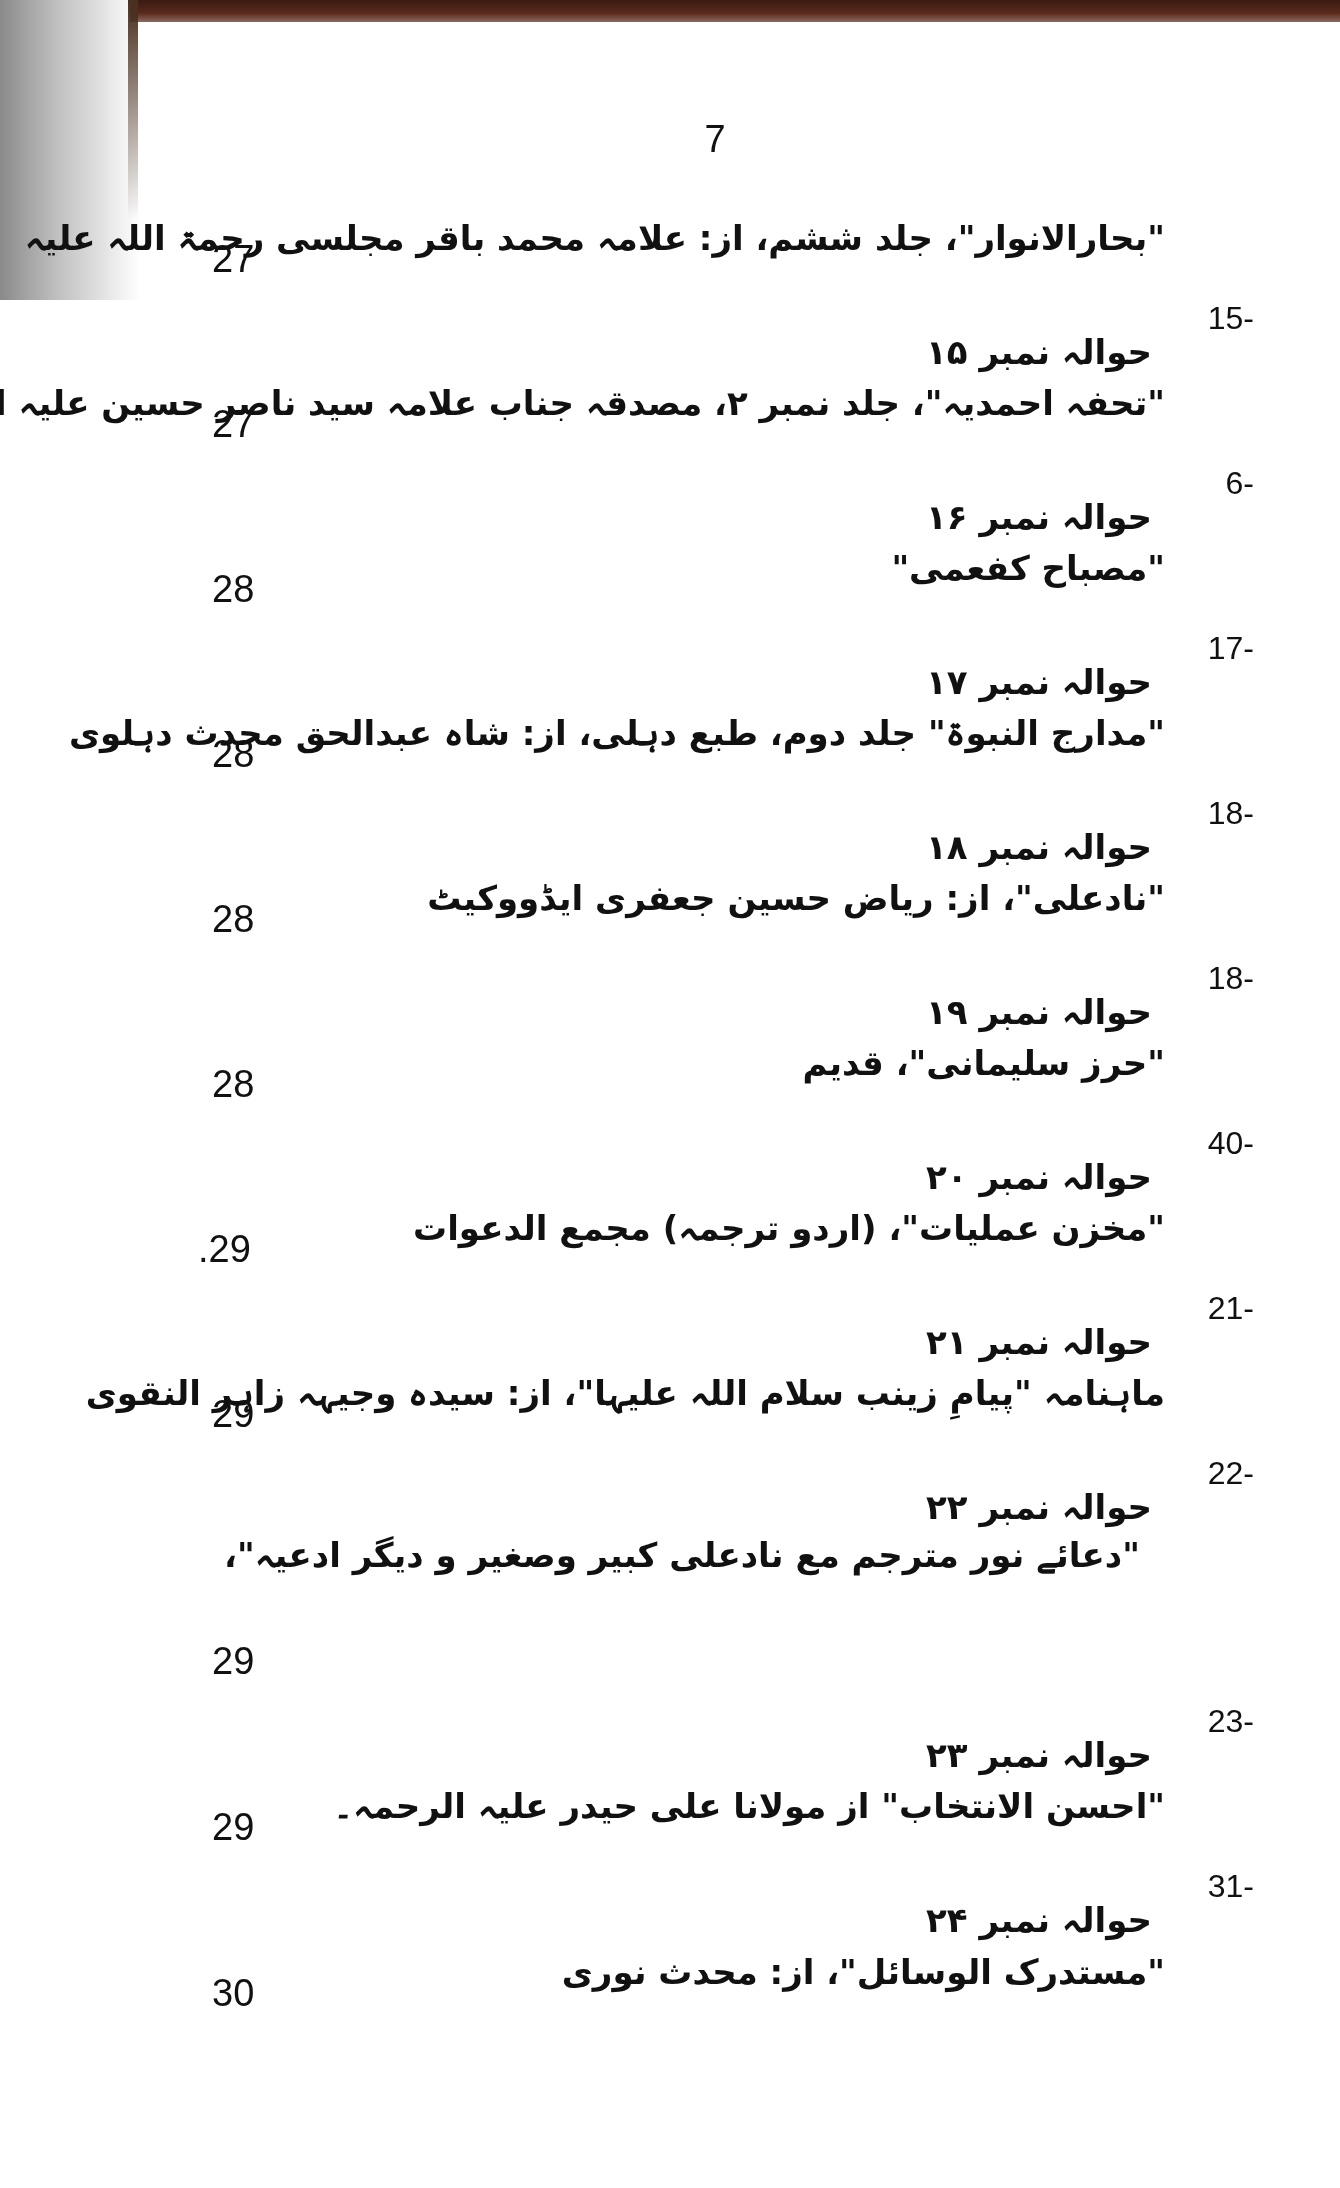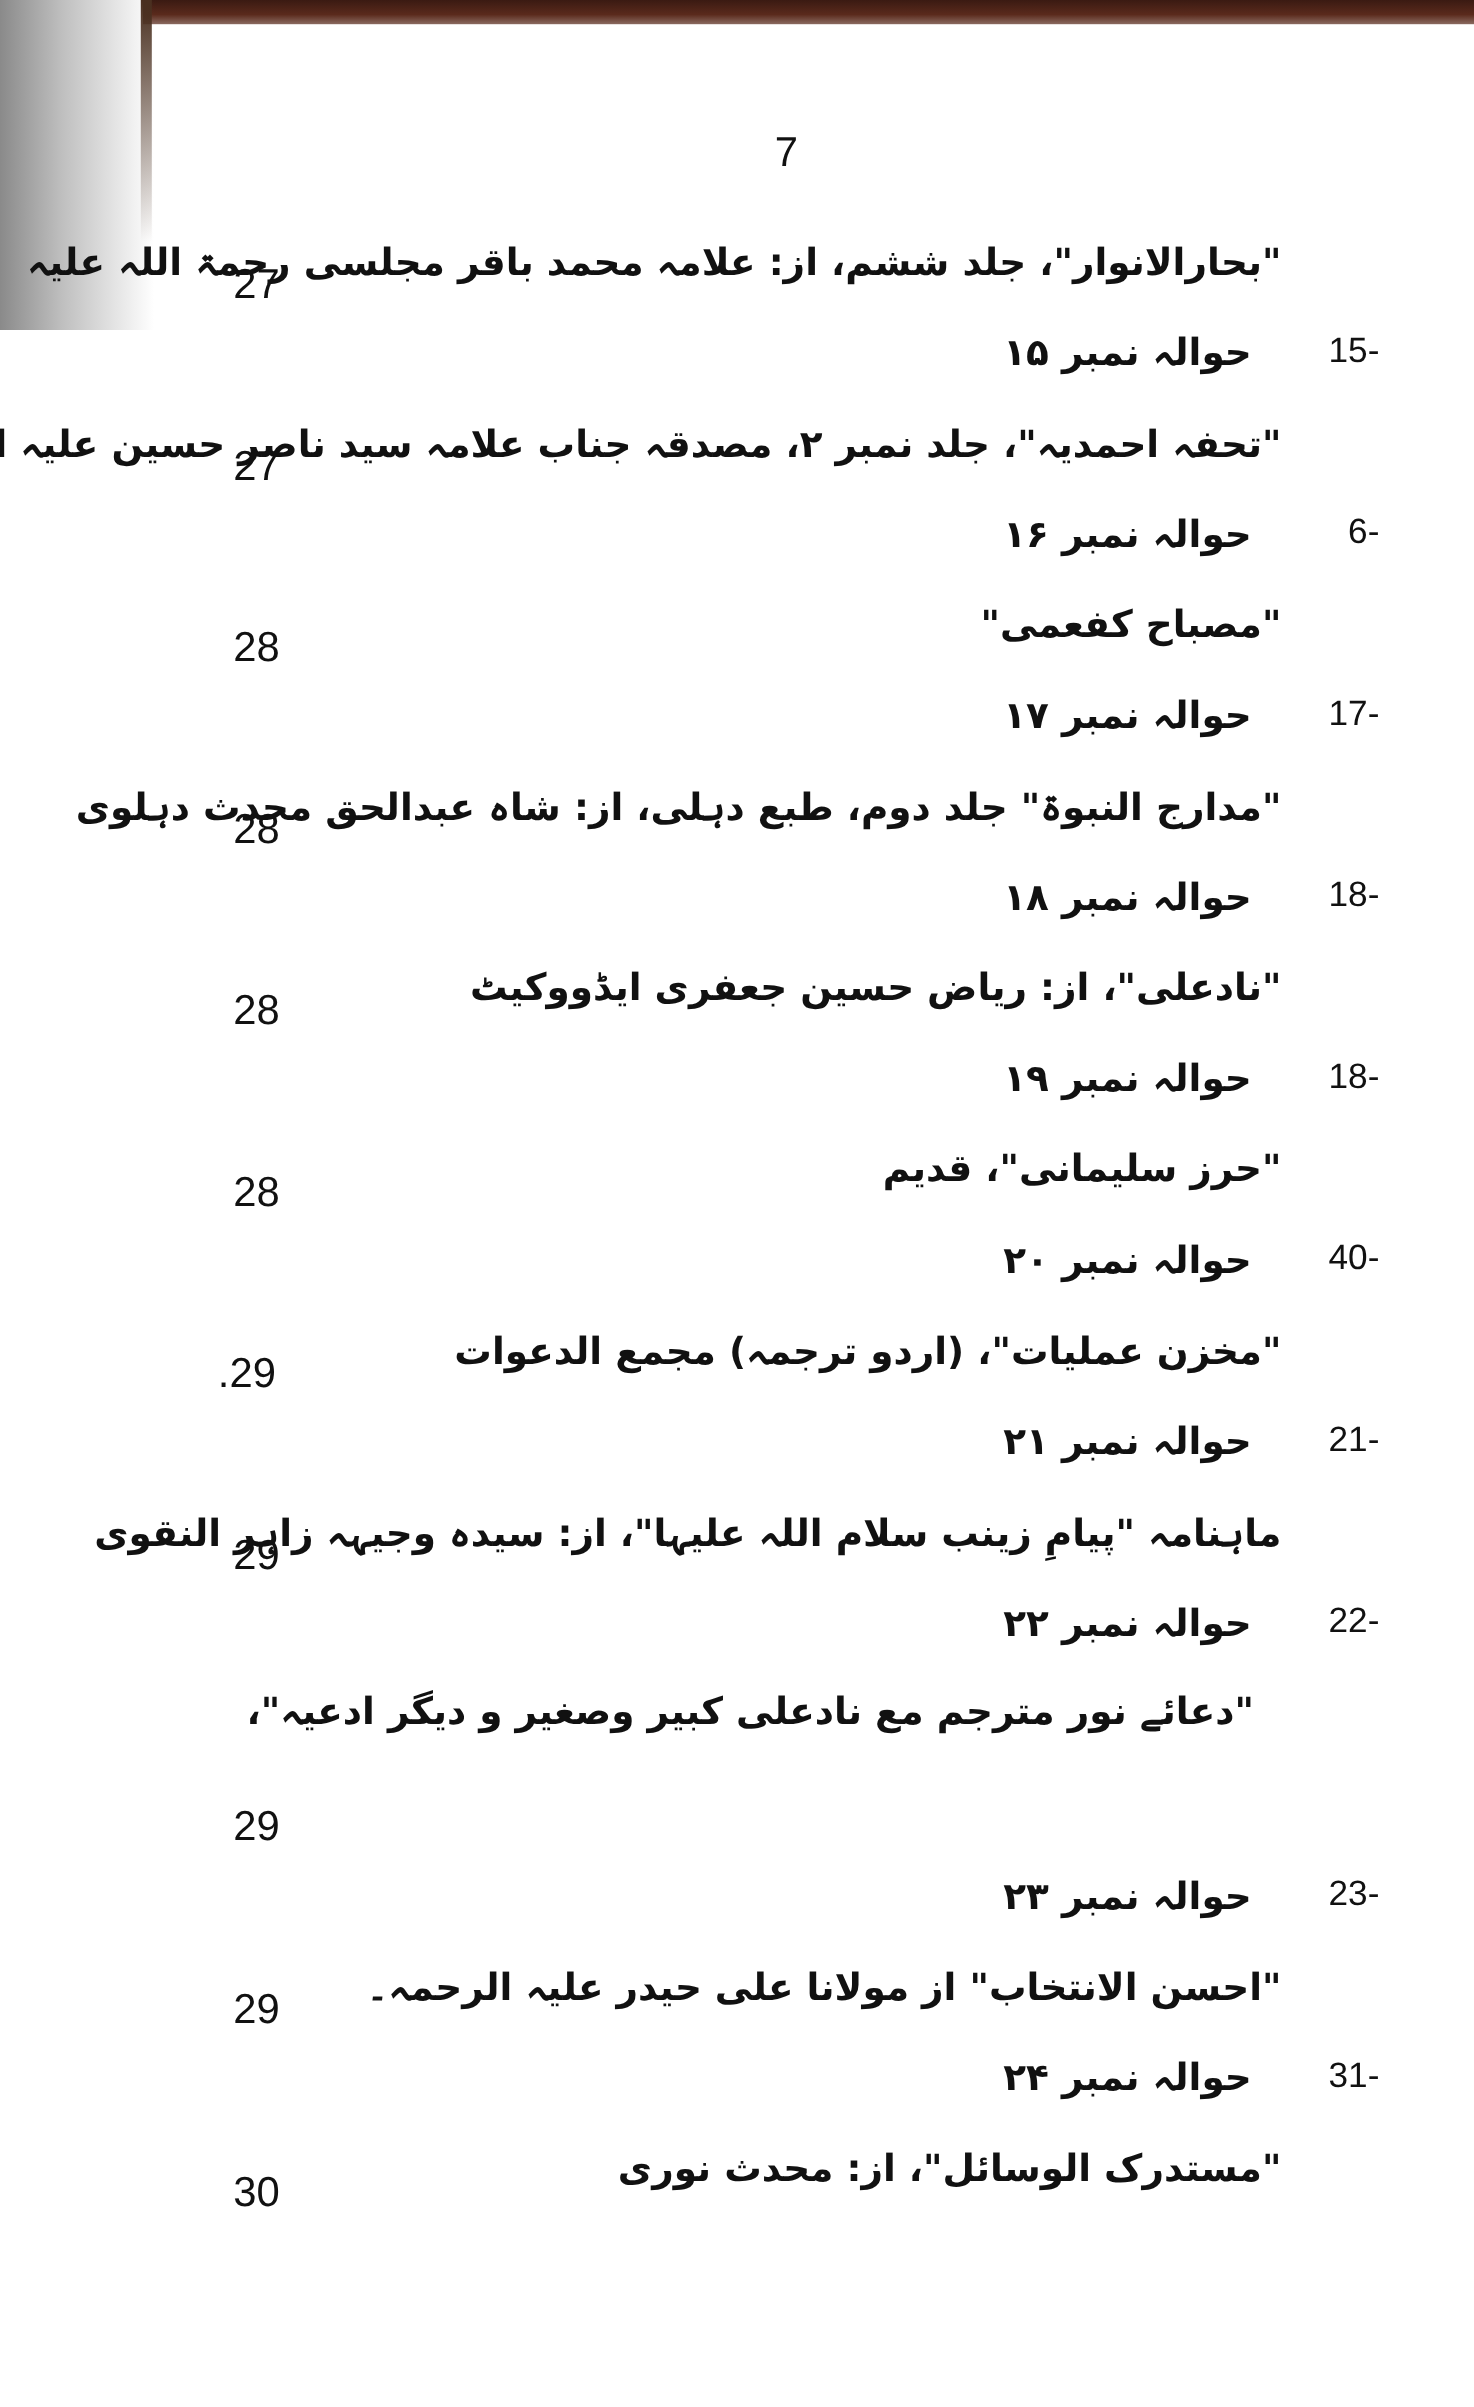--- a/index.html
+++ b/index.html
@@ -29,21 +29,21 @@
   .row { position: absolute; left: 0; width: 1340px; height: 60px; }
   .ref-num {
     position: absolute; right: 86px; top: 0;
     font-family: "Liberation Sans", sans-serif; font-size: 32px; direction: ltr;
   }
   .urdu {
     position: absolute; top: 0; direction: rtl; text-align: right;
     font-family: "DejaVu Sans", sans-serif; font-size: 34px; font-weight: bold;
     white-space: nowrap;
   }
-  .heading-text { right: 202px; }
+  .heading-text { right: 188px; margin-top: 32px; }
   .entry-text { right: 175px; }
   .page-ref {
     position: absolute; left: 212px; top: 0;
     font-family: "Liberation Sans", sans-serif; font-size: 38px; margin-top: 20px;
   }
 </style>
 </head>
 <body>
 
 <div class="top-edge"></div>

